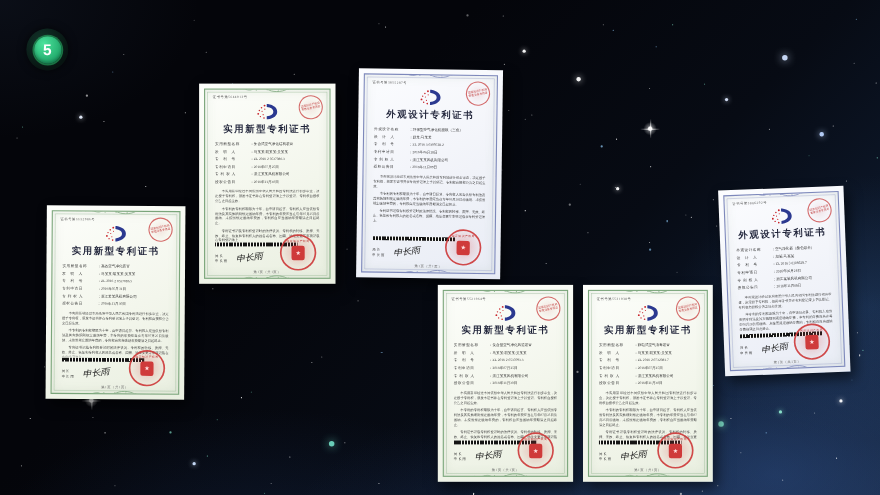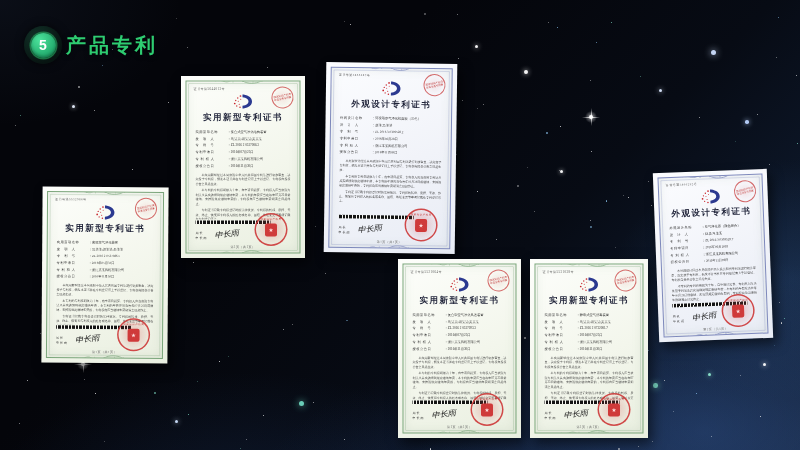--- a/index.html
+++ b/index.html
@@ -235,21 +235,20 @@
       <div class="star" style="left: 475px; top: 45px; width: 3.2px; height: 3.2px; background: rgb(255, 255, 255); box-shadow: rgb(255, 255, 255) 0px 0px 4.8px; opacity: 0.95;"></div>
       <div class="star" style="left: 620px; top: 320px; width: 2.8px; height: 2.8px; background: rgb(207, 226, 255); box-shadow: rgb(207, 226, 255) 0px 0px 4.2px; opacity: 0.95;"></div>
       <div class="sparkle" style="left: 74px; top: 355px;"></div>
       <div class="sparkle" style="left: 582px; top: 108px;"></div>
     </div>
   <div class="badge">
     <div class="badge-inner">
       <span>5</span>
     </div>
   </div>
-  <h1 class="slide-title">产品专利</h1>
   <div id="certs">
       <div class="certificate c1 k-utility" style="--acc: #7aa57a; --accl: #7aa57a88;">
         <div class="shrink">
           <div class="frame">
     <div class="orn orn-t"><svg width="120" height="12" viewBox="0 0 120 12">
   <path d="M4 6 C14 0,24 12,34 6 S52 0,60 6 S86 12,96 6 S112 0,116 6" fill="none" stroke="#7aa57a" stroke-width="1.4"></path>
   <circle cx="60" cy="6" r="2.2" fill="#7aa57a"></circle>
                 <circle cx="22" cy="6" r="1.3" fill="#7aa57a"></circle>
   <circle cx="98" cy="6" r="1.3" fill="#7aa57a"></circle>
                 <circle cx="40" cy="7.5" r="1" fill="#7aa57a"></circle>

